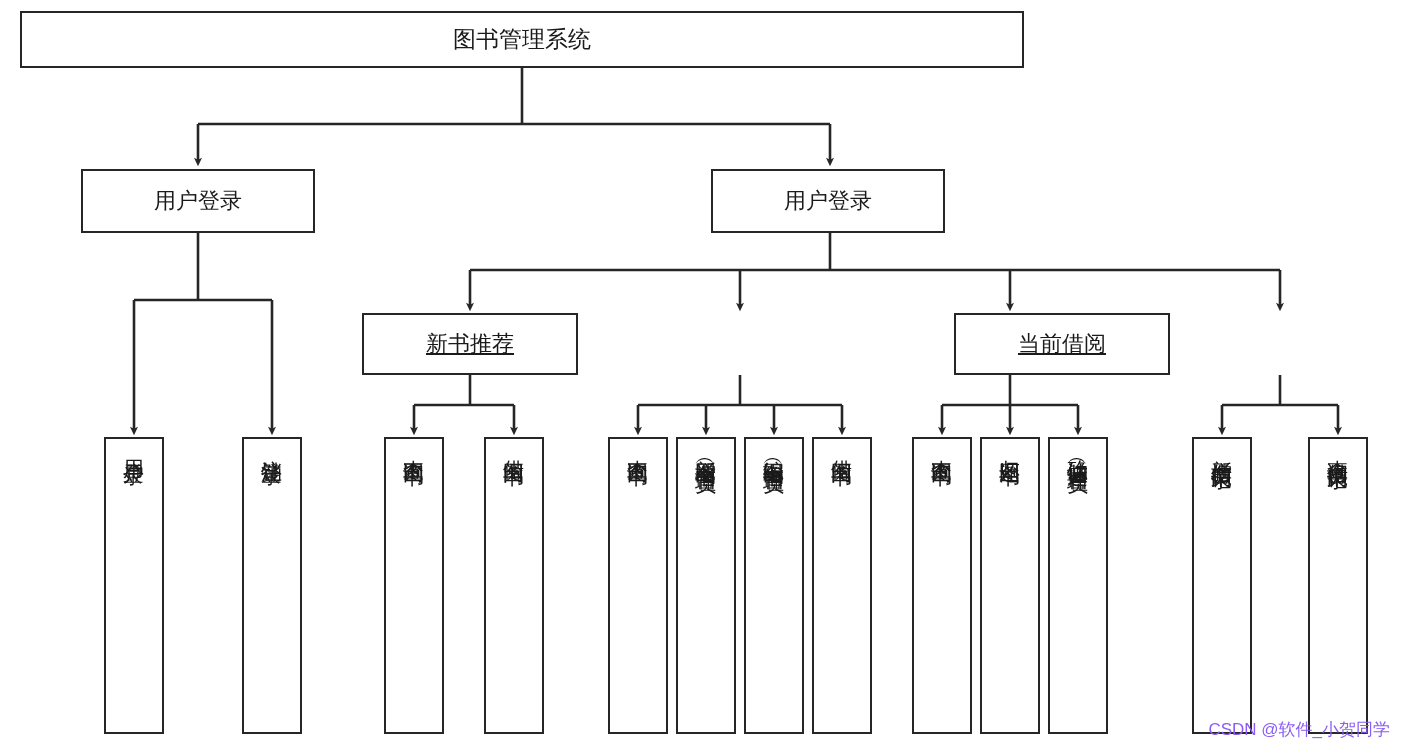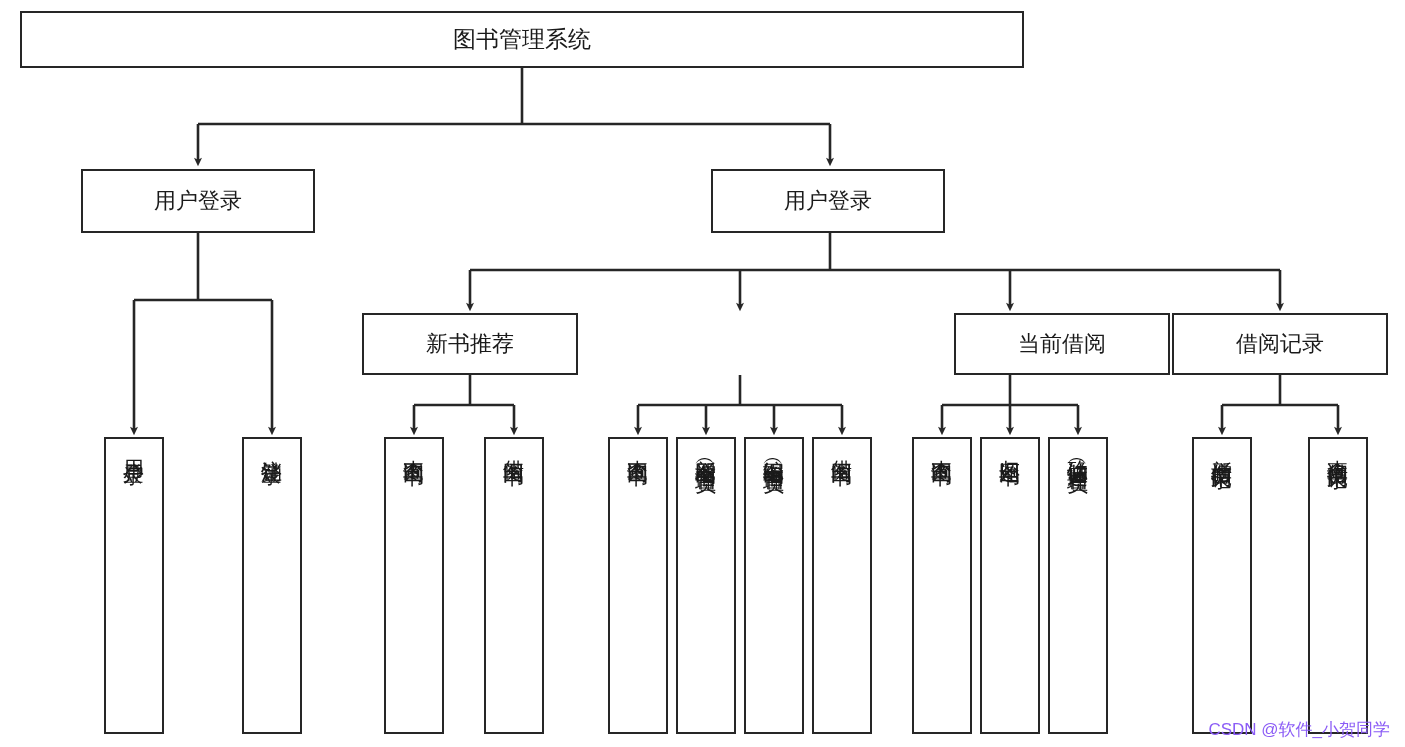--- a/index.html
+++ b/index.html
@@ -62,20 +62,21 @@
     font-size: 22px;
   }
   
   .level-2 {
     top: 313px;
     height: 62px;
     width: 216px;
   }
   .level-2 .node-label {
     font-size: 22px;
+    text-decoration: underline;
   }
   
   .level-3 {
     top: 437px;
     height: 297px;
     width: 60px;
     align-items: flex-start;
     justify-content: center;
     padding-top: 4px;
   }
@@ -165,23 +166,20 @@
   <div class="node level-1" style="left:711px;">
     <span class="node-label">用户登录</span>
   </div>
 
   <div class="node level-2" style="left:362px;">
     <span class="node-label">新书推荐</span>
   </div>
   <div class="node level-2" style="left:954px;">
     <span class="node-label">当前借阅</span>
   </div>
-  <div class="node level-2" style="left:1172px;">
-    <span class="node-label">借阅记录</span>
-  </div>
 
   <div class="node level-3" style="left:104px;">
     <span class="node-label">用户登录</span>
   </div>
   <div class="node level-3" style="left:242px;">
     <span class="node-label">注销登录</span>
   </div>
 
   <div class="node level-3" style="left:384px;">
     <span class="node-label">查询图书</span>

